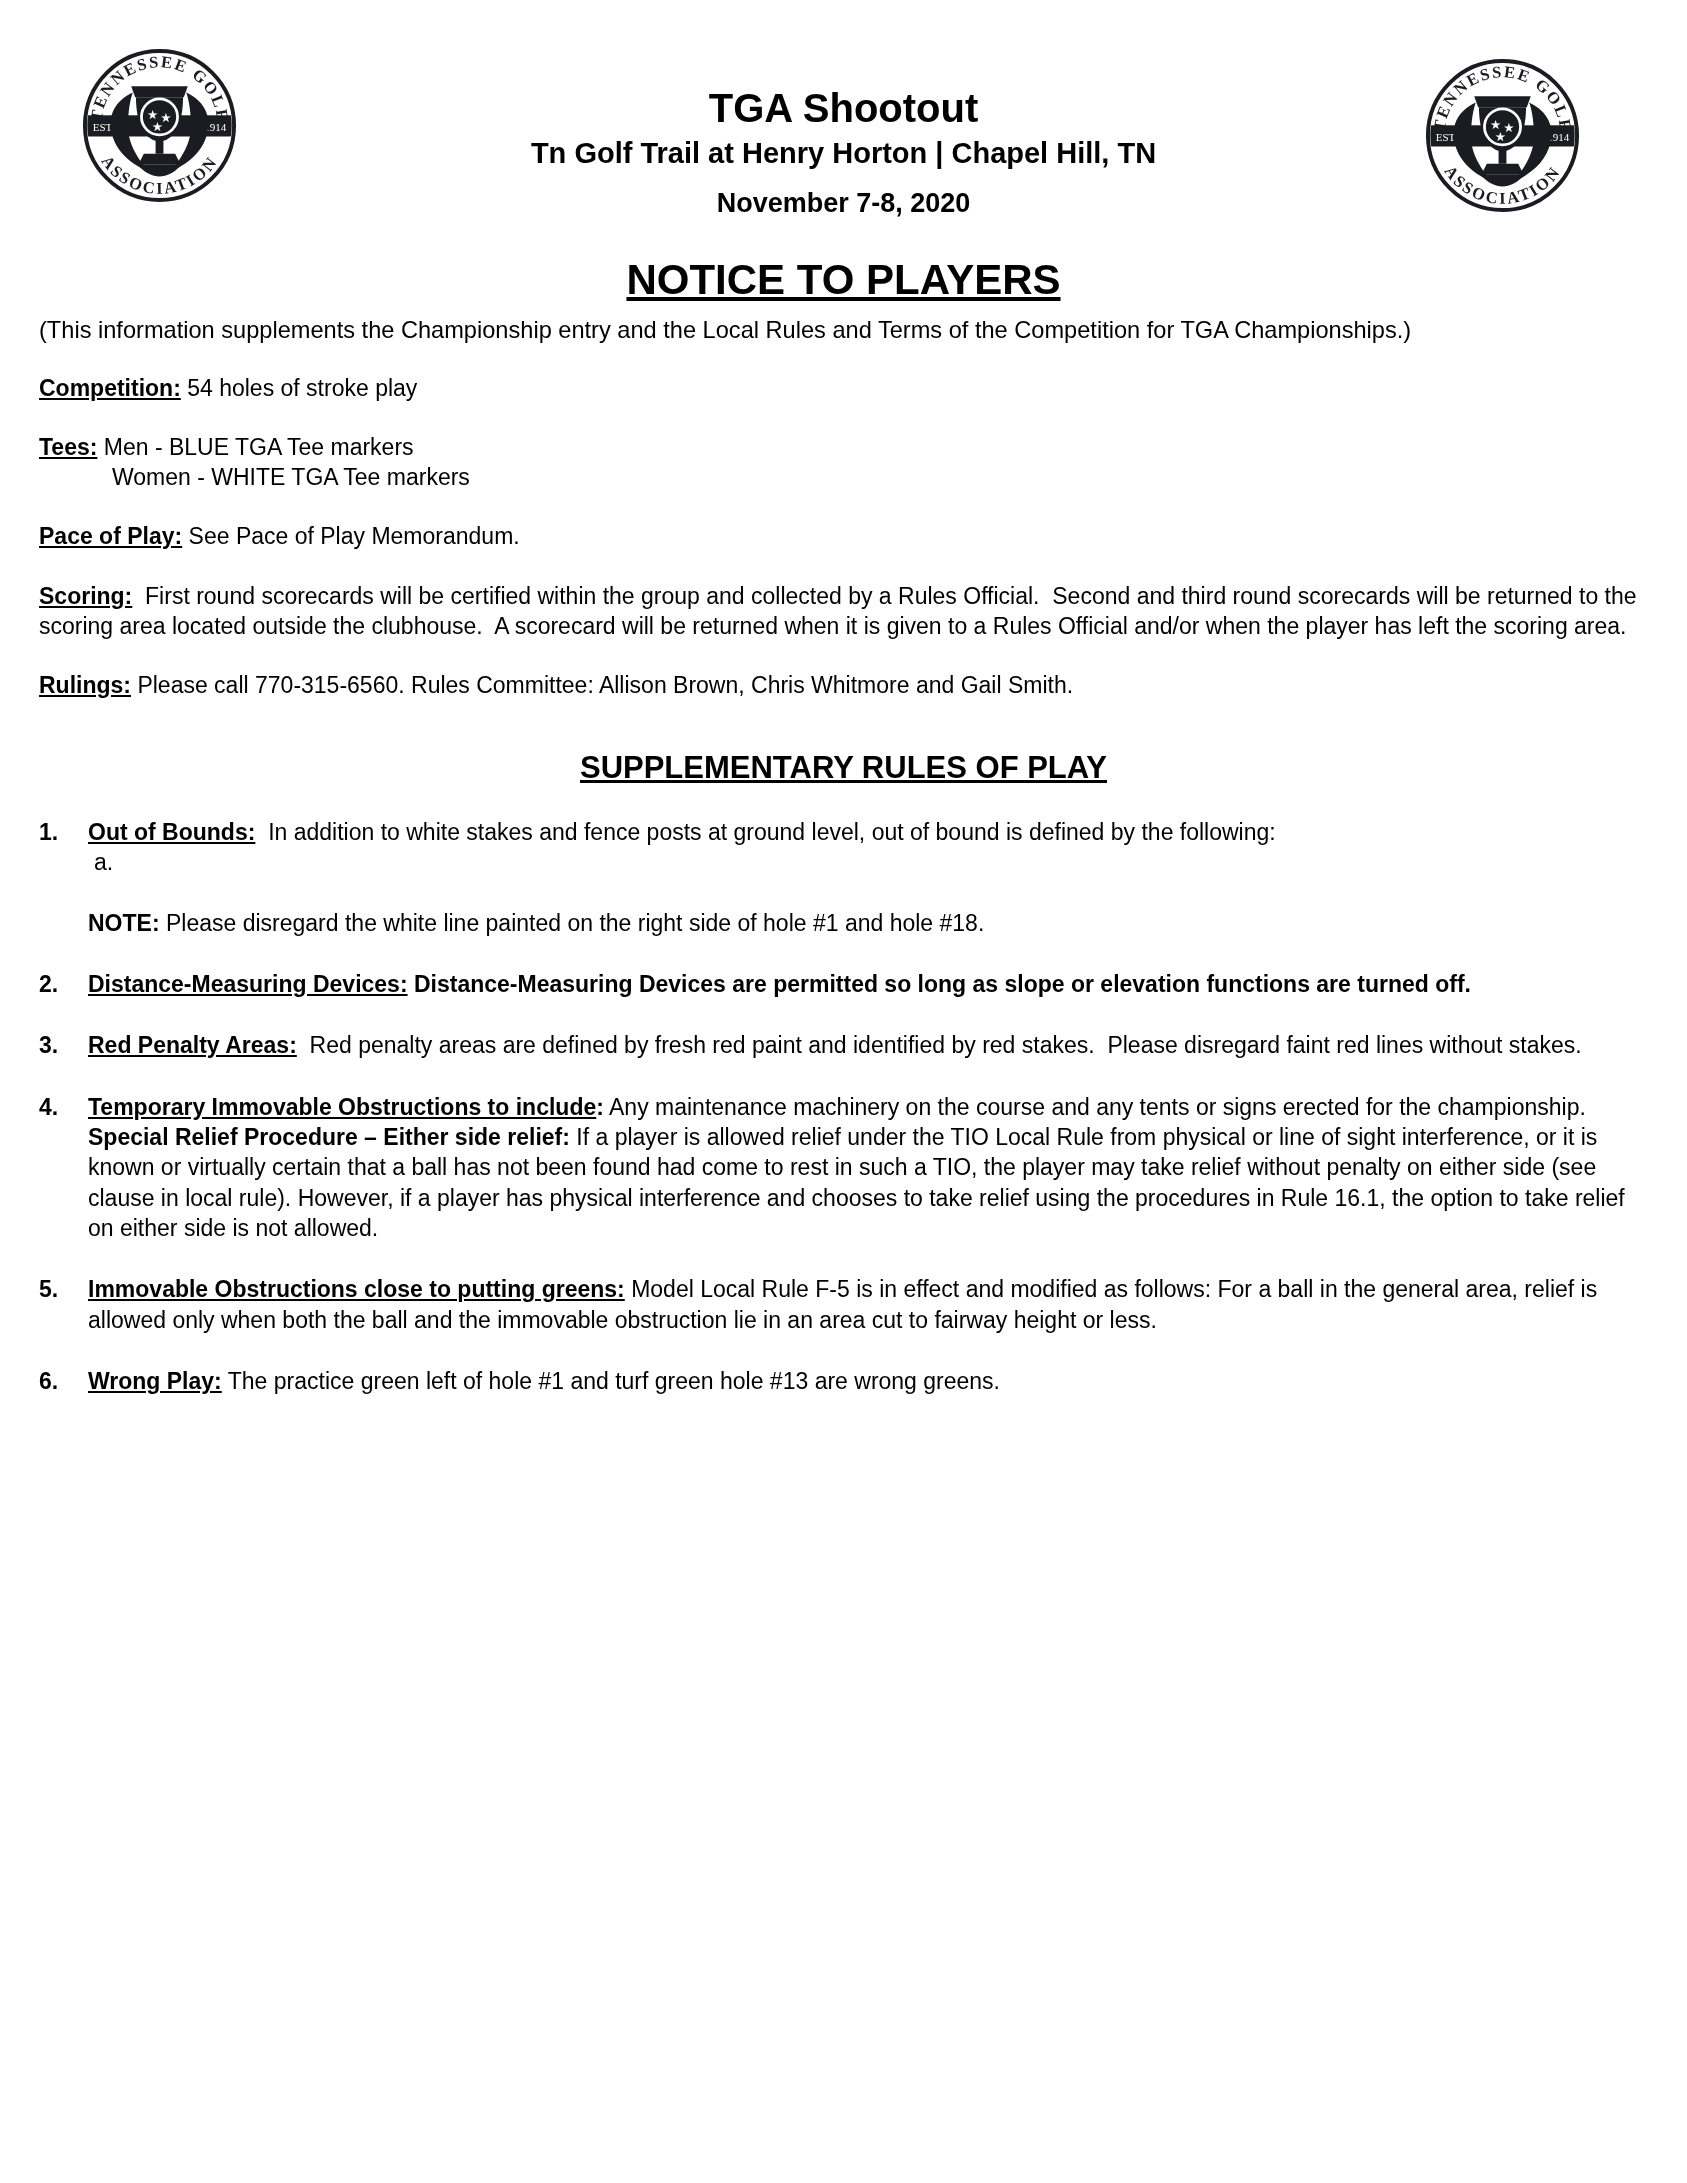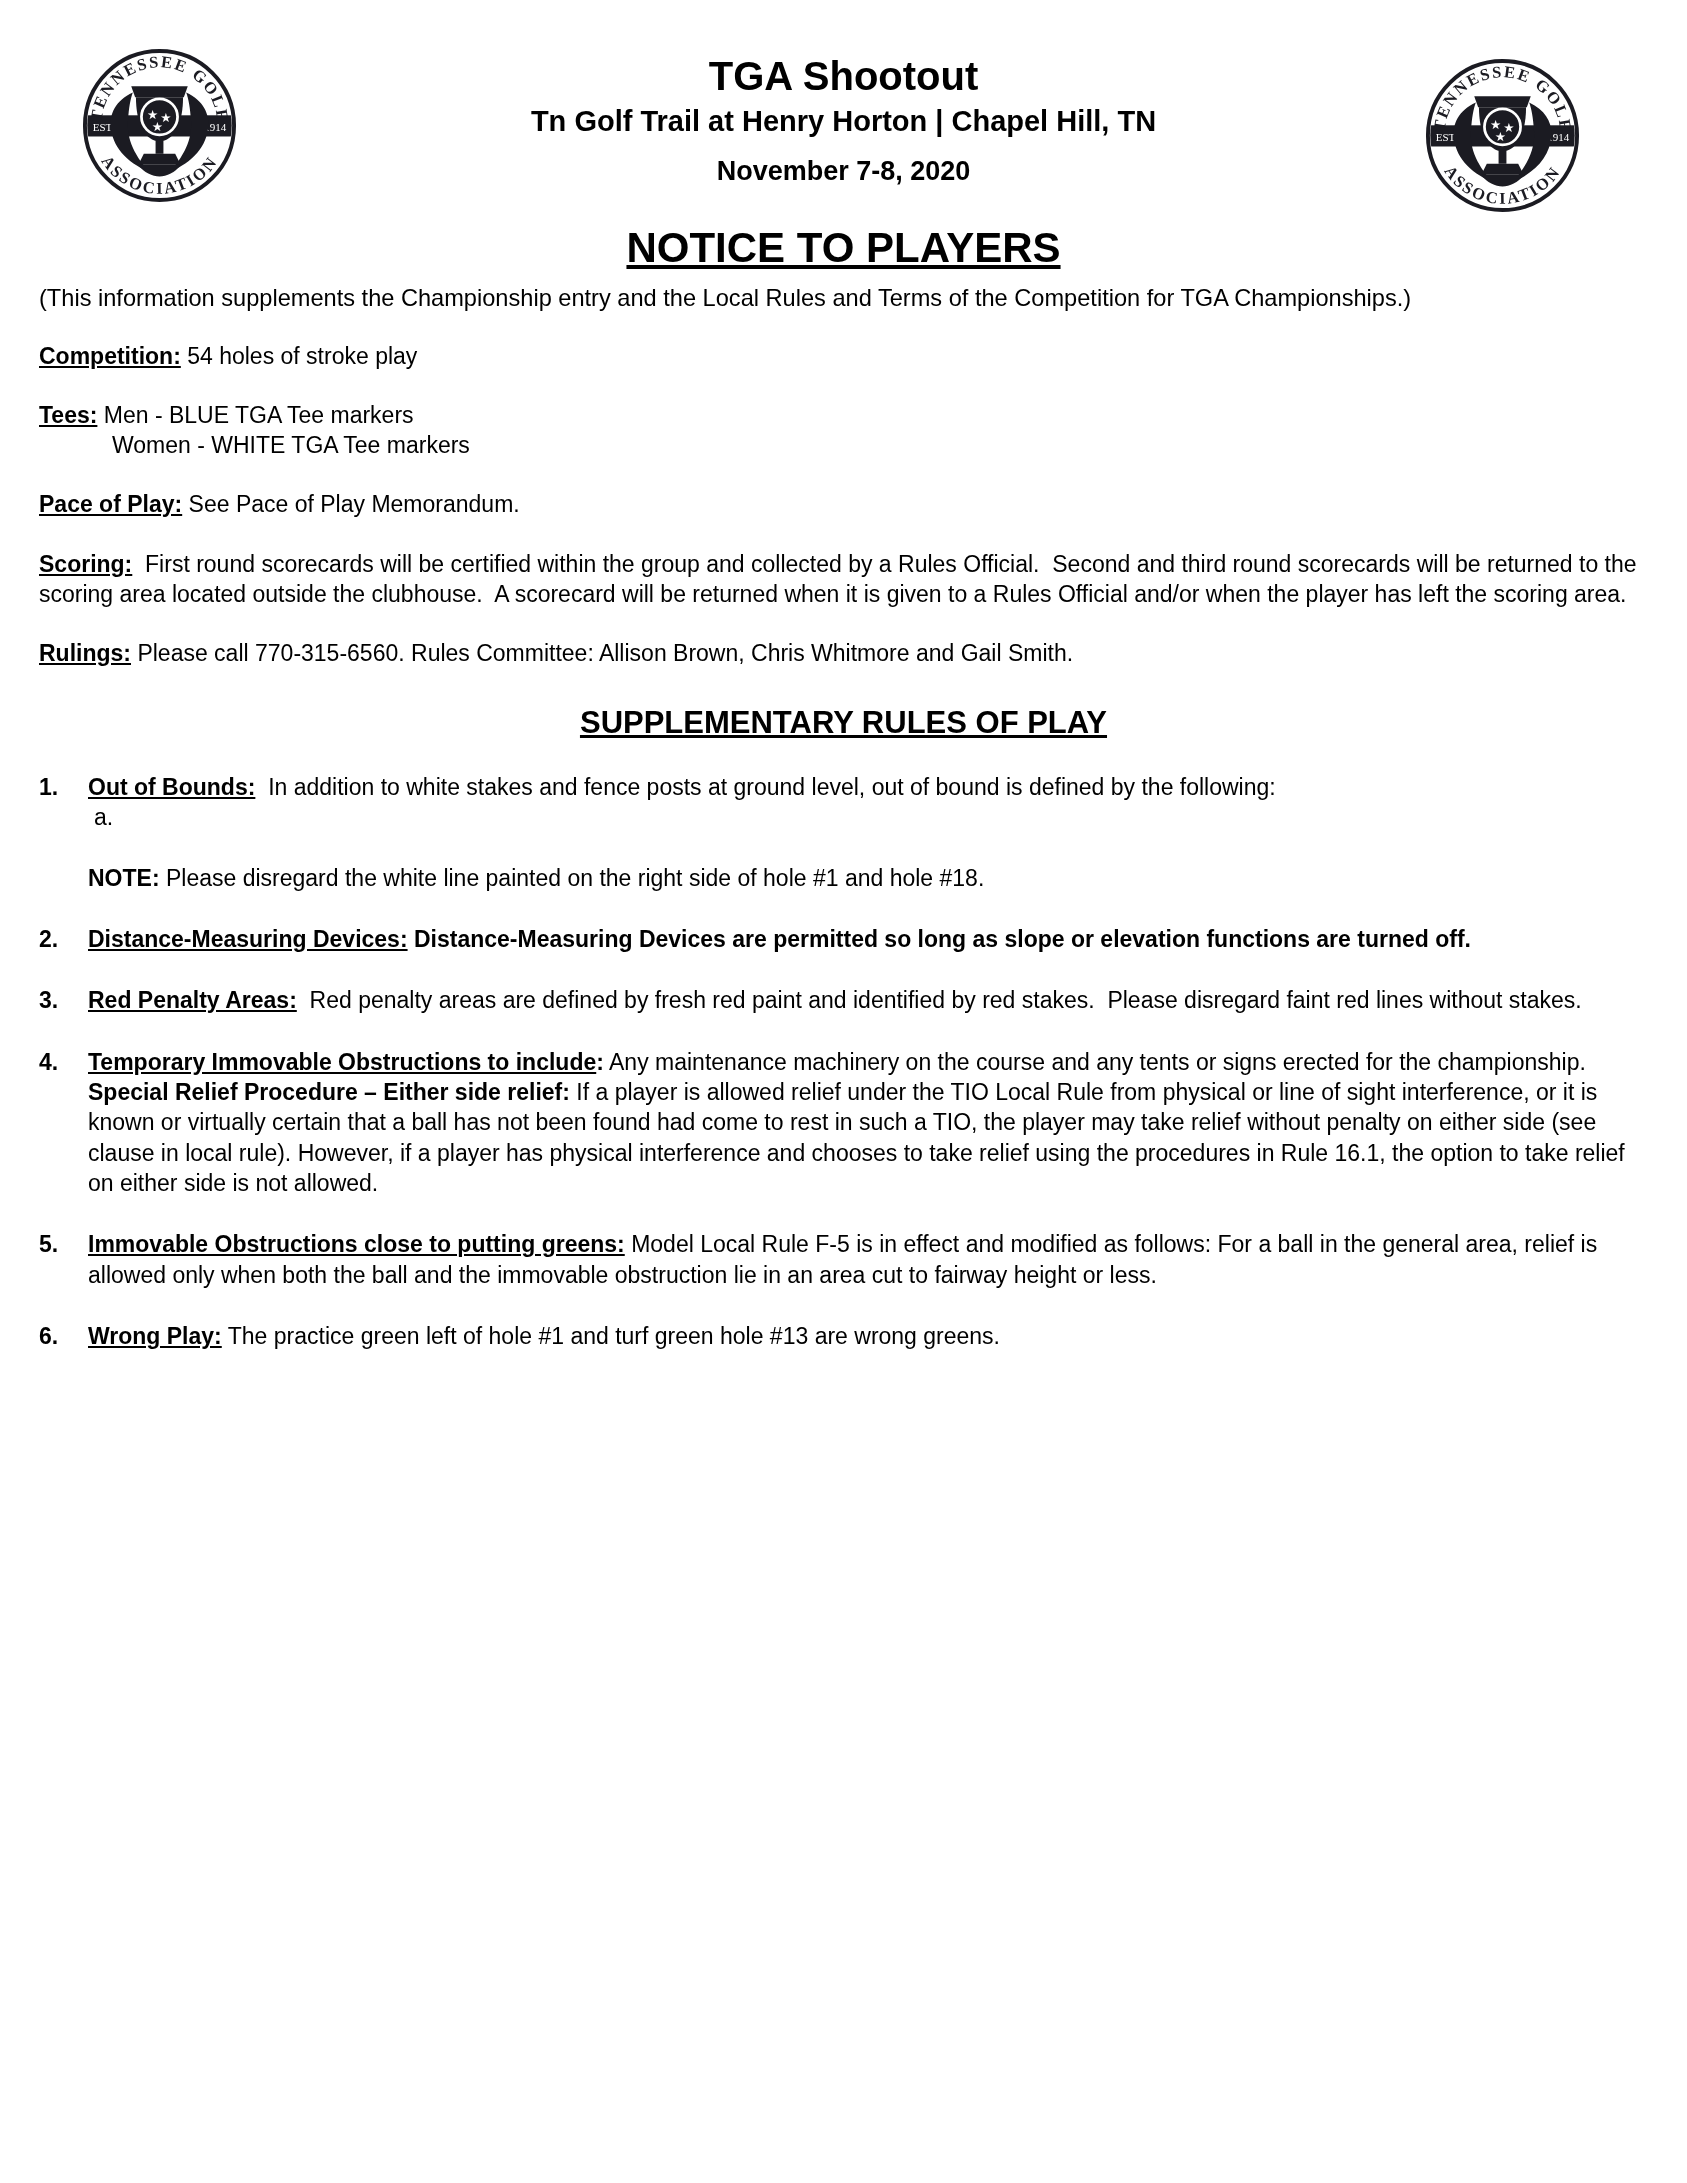--- a/index.html
+++ b/index.html
@@ -12,36 +12,36 @@
     font-size: 23px;
     position: relative;
     overflow: hidden;
   }
   .page { padding: 0 39px; }
 
   
   .logo { position: absolute; top: 47px; }
   .logo.left  { left: 81px; }
   .logo.right { left: 1424px; top: 57px; }
-  .header-center { text-align: center; padding-top: 54px; }
+  .header-center { text-align: center; padding-top: 86px; }
   .doc-title { font-size: 40px; font-weight: bold; line-height: 1.1; }
   .doc-subtitle { font-size: 29px; font-weight: bold; margin-top: 6.7px; line-height: 1.15; }
   .doc-date { font-size: 27px; font-weight: bold; margin-top: 18px; line-height: 1.15; }
   .notice-heading { font-size: 42px; font-weight: bold; margin-top: 37px; }
   .notice-heading span { text-decoration: underline; }
   .intro-note { font-size: 23.6px; text-align: left; margin-top: 13px; }
 
   
   .para { margin-top: 29.5px; line-height: 1.3; }
   .label { font-weight: bold; text-decoration: underline; }
   .t { white-space: pre-wrap; }
   .tees-line2 { margin-left: 73px; }
 
   
-  .supp-heading { text-align: center; font-size: 31px; font-weight: bold; margin-top: 36px; }
+  .supp-heading { text-align: center; font-size: 31px; font-weight: bold; margin-top: 49px; }
   .supp-heading span { text-decoration: underline; }
   .rules { margin-top: 18.6px; }
   .rule { display: flex; margin-top: 31px; line-height: 1.32; }
   .rule-num { width: 49px; flex-shrink: 0; font-weight: bold; }
   .rule-body { flex: 1; }
   .sub-row { display: flex; }
   .sub-letter { width: 47px; flex-shrink: 0; margin-left: 5.9px; }
   .note-para { margin-top: 30px; }
   .b { font-weight: bold; }
 

